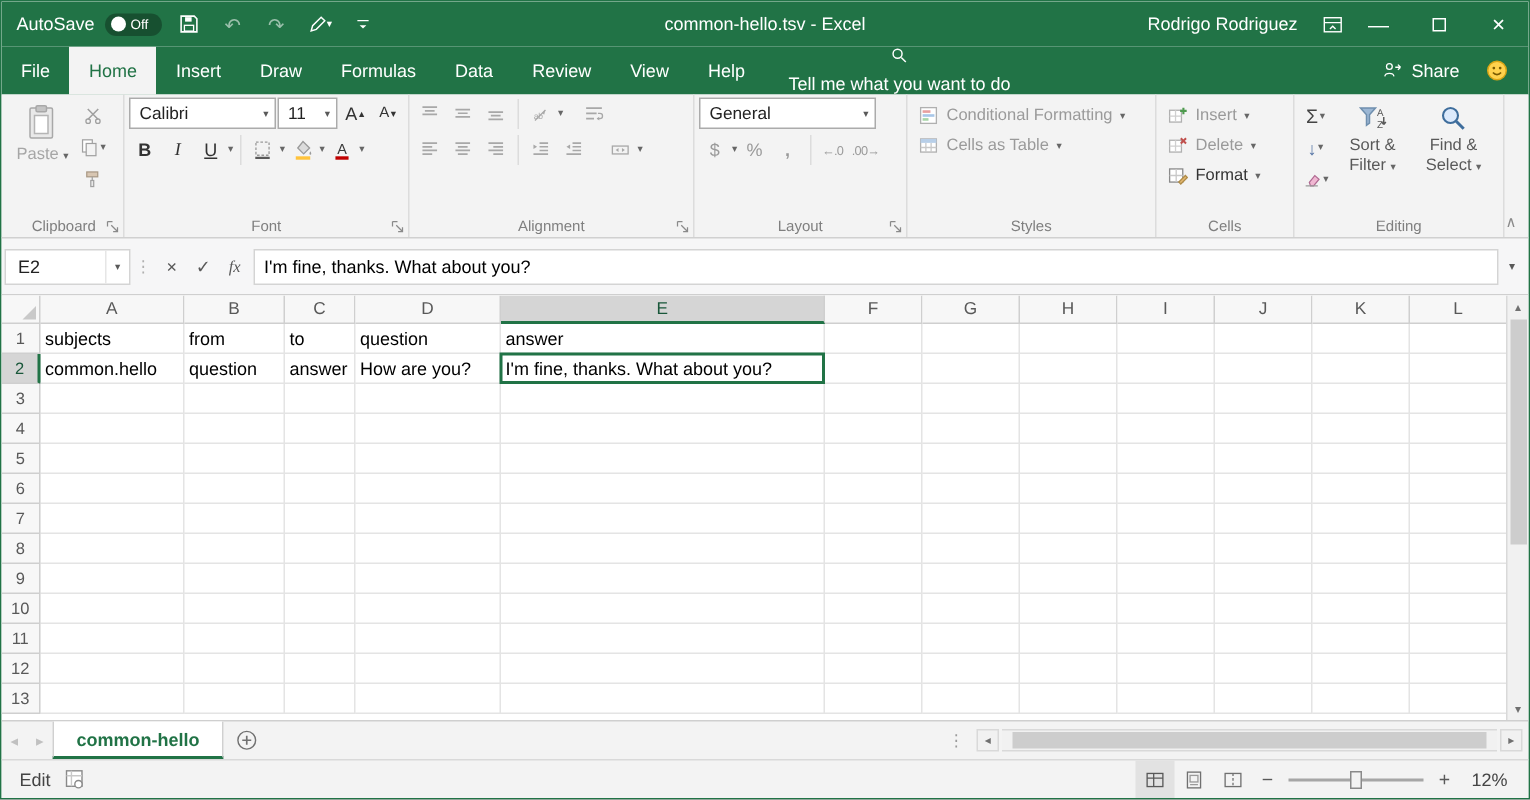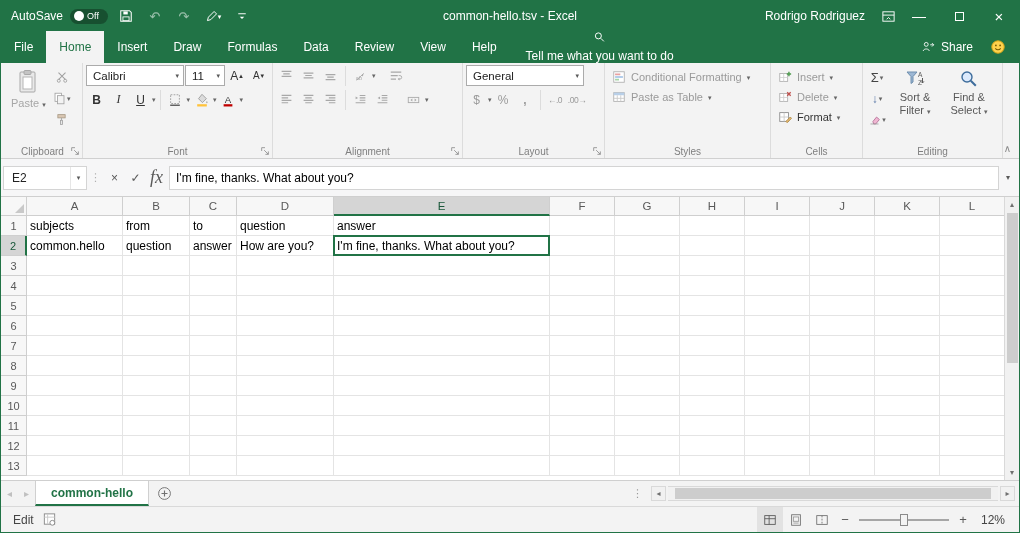--- a/index.html
+++ b/index.html
@@ -59,21 +59,21 @@
   .decic{font-size:8.5px;color:#9a9a9a;letter-spacing:-.5px;}
   .twoline{width:44px;line-height:1.15;}
   .collapse-ribbon{position:absolute;right:8px;bottom:4px;color:#8a8a8a;font-size:10px;cursor:pointer;}
 
   
   .fbar{height:38px;background:#f6f6f7;display:flex;align-items:center;padding:0 2px 0 0;flex:0 0 auto;border-bottom:1px solid #cfcfcf;}
   .namebox{width:84px;height:24px;background:#fff;border:1px solid #d4d4d4;display:flex;align-items:center;padding-left:8px;font-size:12px;color:#222;margin-left:2px;}
   .namebox .nbarr{margin-left:auto;width:16px;text-align:center;color:#595959;font-size:7px;border-left:1px solid #e6e6e6;align-self:stretch;display:flex;align-items:center;justify-content:center;cursor:pointer;}
   .fb-dots{color:#b0b0b0;padding:0 3px;font-size:11px;cursor:col-resize;}
   .fb-btn{width:21px;height:22px;display:flex;align-items:center;justify-content:center;color:#595959;font-size:12px;cursor:pointer;}
-  .fb-fx{font-family:"Liberation Serif",serif;font-style:italic;font-size:18px;}
+  .fb-fx{font-family:"Liberation Serif",serif;font-style:italic;font-size:11px;}
   .fb-input{flex:1;height:24px;background:#fff;border:1px solid #d4d4d4;display:flex;align-items:center;padding-left:6px;font-size:12px;color:#000;margin-left:2px;}
   .fb-exp{width:18px;text-align:center;color:#595959;font-size:8px;cursor:pointer;}
 
   
   .gridwrap{flex:1;position:relative;background:#fff;overflow:hidden;}
   .gridinner{position:absolute;left:0;top:0;right:15px;bottom:0;overflow:hidden;}
   .hdr-row{display:flex;height:19px;}
   .corner{width:26px;flex:0 0 auto;background:#f7f7f7;border-right:1px solid #cfcfcf;border-bottom:1px solid #cfcfcf;position:relative;cursor:pointer;}
   .corner::after{content:'';position:absolute;right:2px;bottom:2px;border-left:9px solid transparent;border-bottom:9px solid #c9c9c9;}
   .colhdr{height:19px;flex:0 0 auto;background:#f7f7f7;border-right:1px solid #cfcfcf;border-bottom:1px solid #cfcfcf;display:flex;align-items:center;justify-content:center;font-size:11.5px;color:#595959;cursor:pointer;}
@@ -428,21 +428,21 @@
             </svg>
           <span>Conditional Formatting</span>
             <span class="dd">▾</span>
         </div>
         <div class="menubtn">
           <svg width="14" height="14" viewBox="0 0 16 16">
               <rect x="2" y="3" width="12" height="10" fill="#fff" stroke="#b0b0b0"></rect>
               <rect x="2" y="3" width="12" height="3" fill="#b8cfe8"></rect>
               <path d="M6 6v7M10 6v7M2 9.5h12" stroke="#c9c9c9"></path>
             </svg>
-          <span>Paste as Table</span>
+          <span>Cells as Table</span>
             <span class="dd">▾</span>
         </div>
       </div>
       <span class="glabel">Styles</span>
     </div>
 
     <div class="rgroup" style="width:92px">
       <div class="gbody stackcol">
         <div class="menubtn">
           <svg width="14" height="14" viewBox="0 0 16 16">

